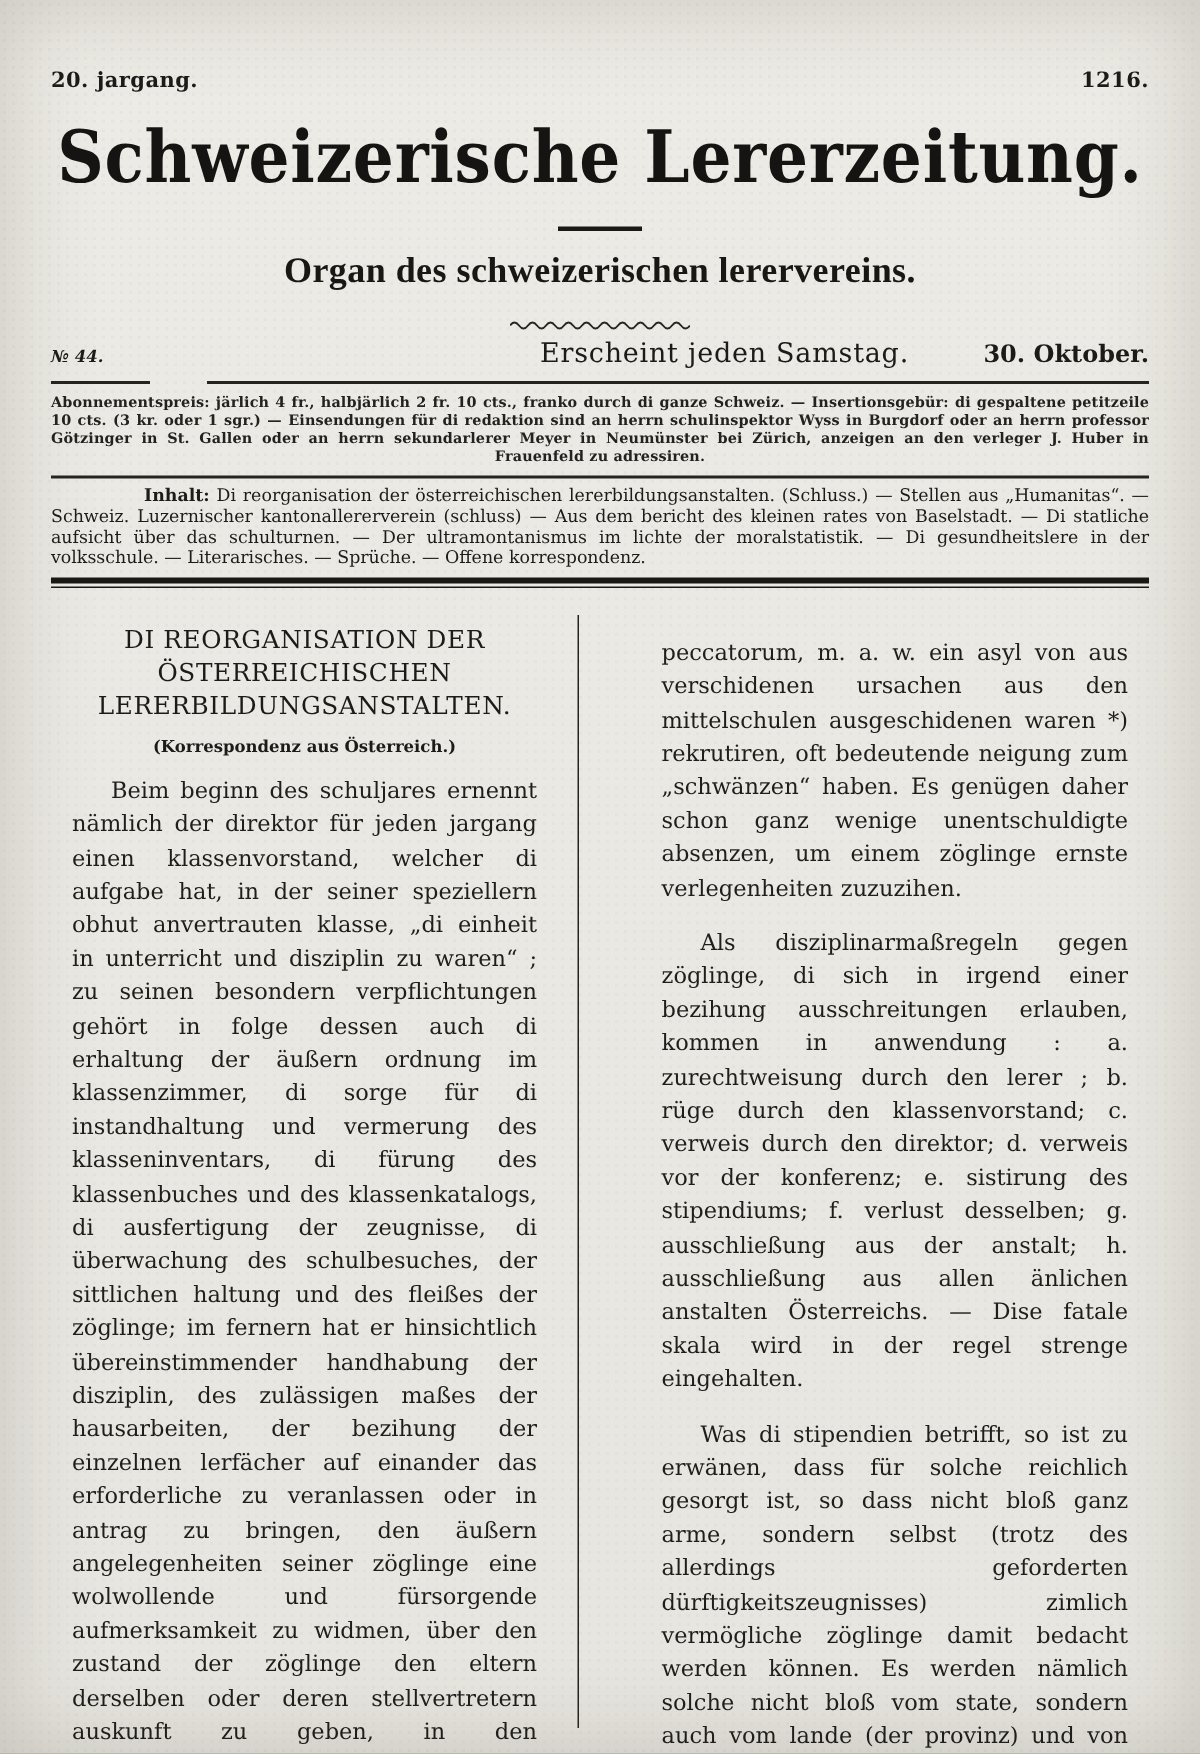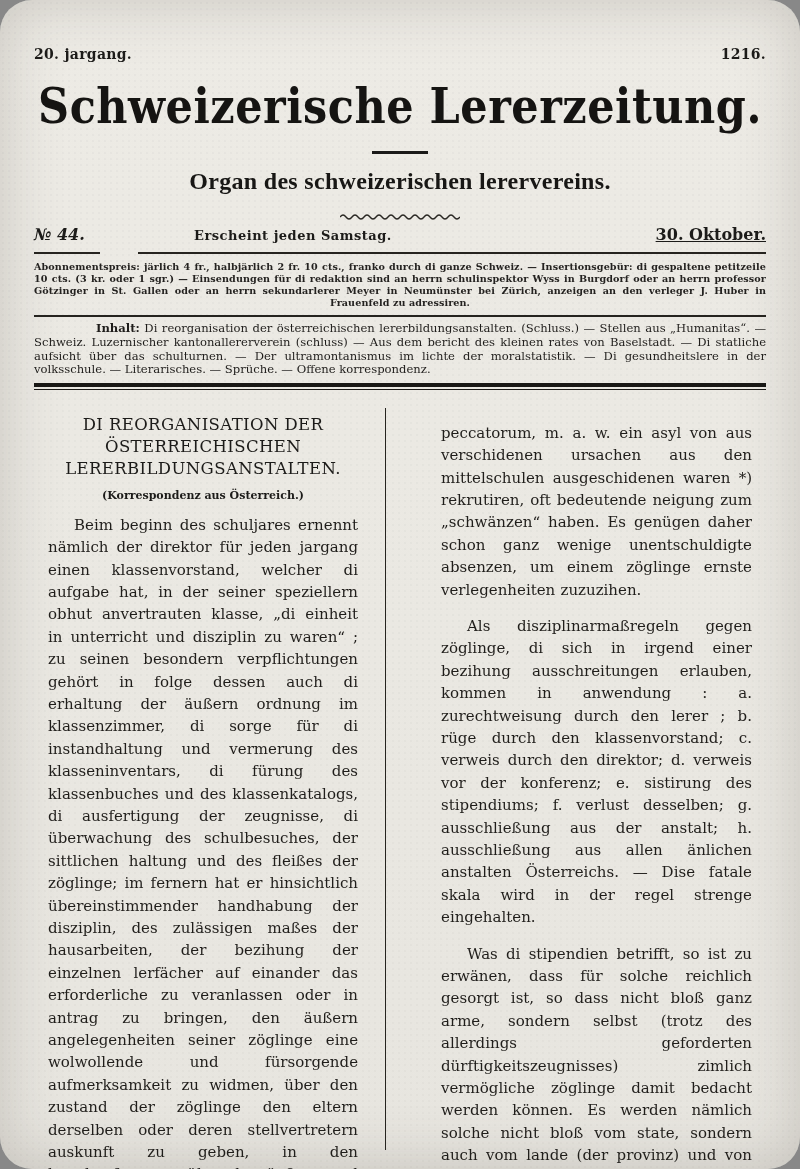--- a/index.html
+++ b/index.html
@@ -10,40 +10,39 @@
     background:#ebe9e3;
     background-image:
       radial-gradient(rgba(0,0,0,0.025) 1px, transparent 1px),
       linear-gradient(180deg, #edebe5 0%, #eae8e2 55%, #e7e5df 100%);
     background-size: 6px 6px, 100% 100%;
     box-shadow: inset 0 0 60px rgba(90,85,75,0.25);
     color:#1c1b19;
     font-family:"DejaVu Serif","Liberation Serif",serif;
     overflow:hidden;
     box-sizing:border-box;
-    border-radius:32px;
   }
   .inner { padding:46px 34px 0 34px; }
 
   
   .vol-row { display:flex; justify-content:space-between; font-size:14px; font-weight:bold; letter-spacing:0.3px; }
   .title {
     text-align:center; font-weight:bold; font-size:43px; line-height:1.05;
     margin-top:22px; letter-spacing:0.5px;
     transform:scaleY(1.12); transform-origin:center;
     color:#151412;
   }
   .title-rule { width:56px; height:3px; background:#1a1918; margin:22px auto 14px auto; }
   .subtitle { text-align:center; font-weight:bold; font-size:24px; letter-spacing:0.3px; color:#181715;font-family:Liberation Serif, serif; }
   .wavy { display:block; margin:18px auto 4px auto; }
 
   .issue-row { display:flex; justify-content:space-between; align-items:baseline; margin-top:2px; }
-  .issue-no { font-size:16px; font-weight:bold; font-style:italic; width:160px; }
-  .issue-sched { font-size:13px; font-weight:bold; letter-spacing:0.5px; text-align:left; flex:1; }
-  .issue-date { font-size:16px; font-weight:bold; width:160px; text-align:right;text-decoration:underline; }
+  .issue-no { font-size:11px; font-weight:bold; font-style:italic; width:160px; }
+  .issue-sched { font-size:18px; font-weight:normal; letter-spacing:0.5px; text-align:right; flex:1; }
+  .issue-date { font-size:16px; font-weight:bold; width:160px; text-align:right; }
 
   .broken-rule { display:flex; justify-content:space-between; margin-top:8px; }
   .broken-rule .seg1 { width:66px; height:2px; background:#26241f; }
   .broken-rule .seg2 { width:628px; height:2px; background:#26241f; }
 
   .imprint {
     margin-top:7px; font-size:9.6px; line-height:11.8px; font-weight:bold;
     text-align:justify; text-align-last:center; letter-spacing:0.1px; color:#242220;
   }
   .thin-rule { height:2px; background:#26241f; margin-top:7px; }

